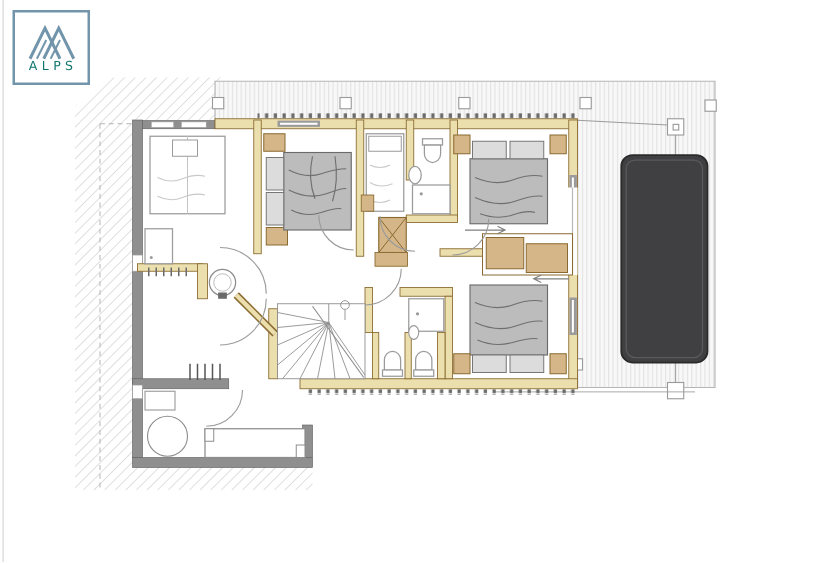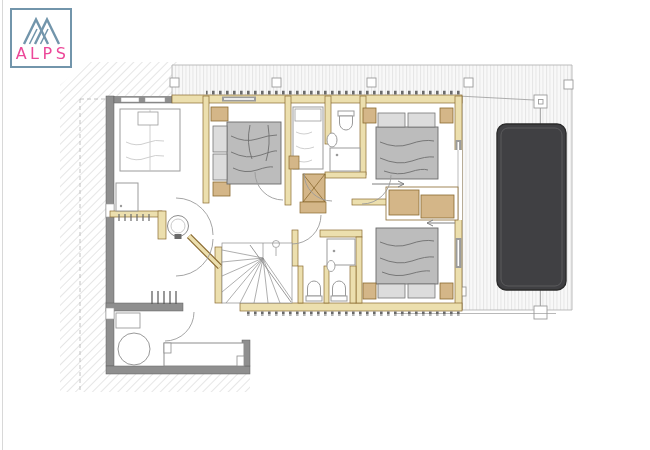--- a/index.html
+++ b/index.html
@@ -1,21 +1,21 @@
 <!DOCTYPE html>
 <html><head>
 <meta charset="utf-8">
 <style>
   html,body{margin:0;padding:0;background:#fff;}
   .screenshot{position:relative;width:650px;height:450px;background:#ffffff;overflow:hidden;
               font-family:"DejaVu Sans", sans-serif;}
   .logo-box{position:absolute;left:10px;top:8px;width:62px;height:60px;border:2px solid #7295ab;
             box-sizing:border-box;display:flex;flex-direction:column;align-items:center;
             justify-content:center;gap:1px;background:#fff;z-index:3;}
-  .logo-text{color:#ec4899;font-size:16px;letter-spacing:3.5px;margin-left:3px;line-height:1;}
+  .logo-text{color:#0f766e;font-size:10px;letter-spacing:3.5px;margin-left:3px;line-height:1;}
   .plan-svg{position:absolute;left:0;top:0;}
 </style>
 </head>
 <body>
 
 <div class="screenshot">
 
   <div class="logo-box">
     <svg width="40" height="30" viewBox="0 0 40 30">
       <g fill="none" stroke="#7295ab" stroke-width="2.4" stroke-linejoin="miter">

